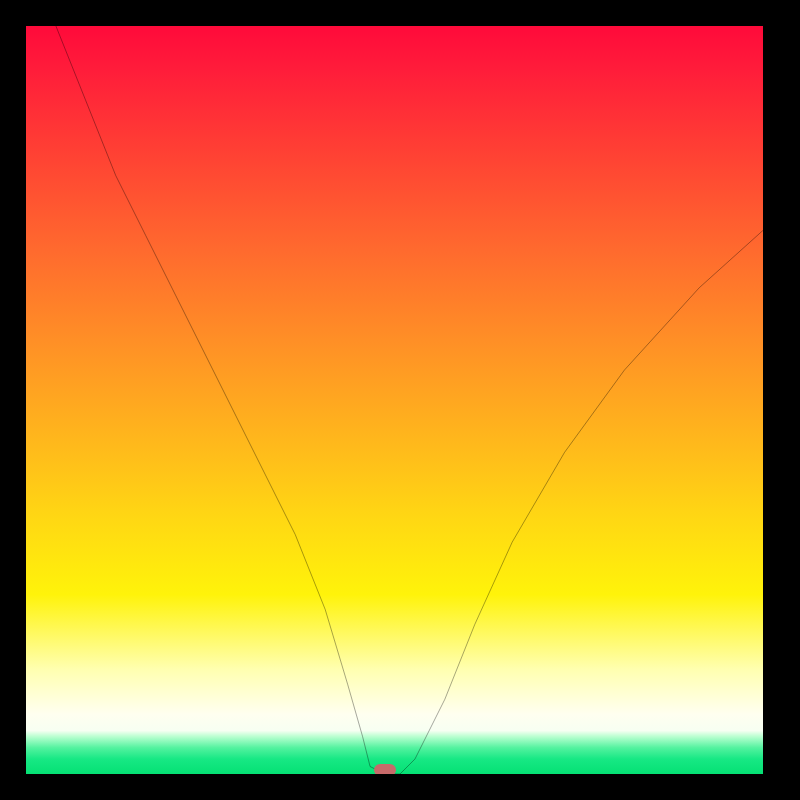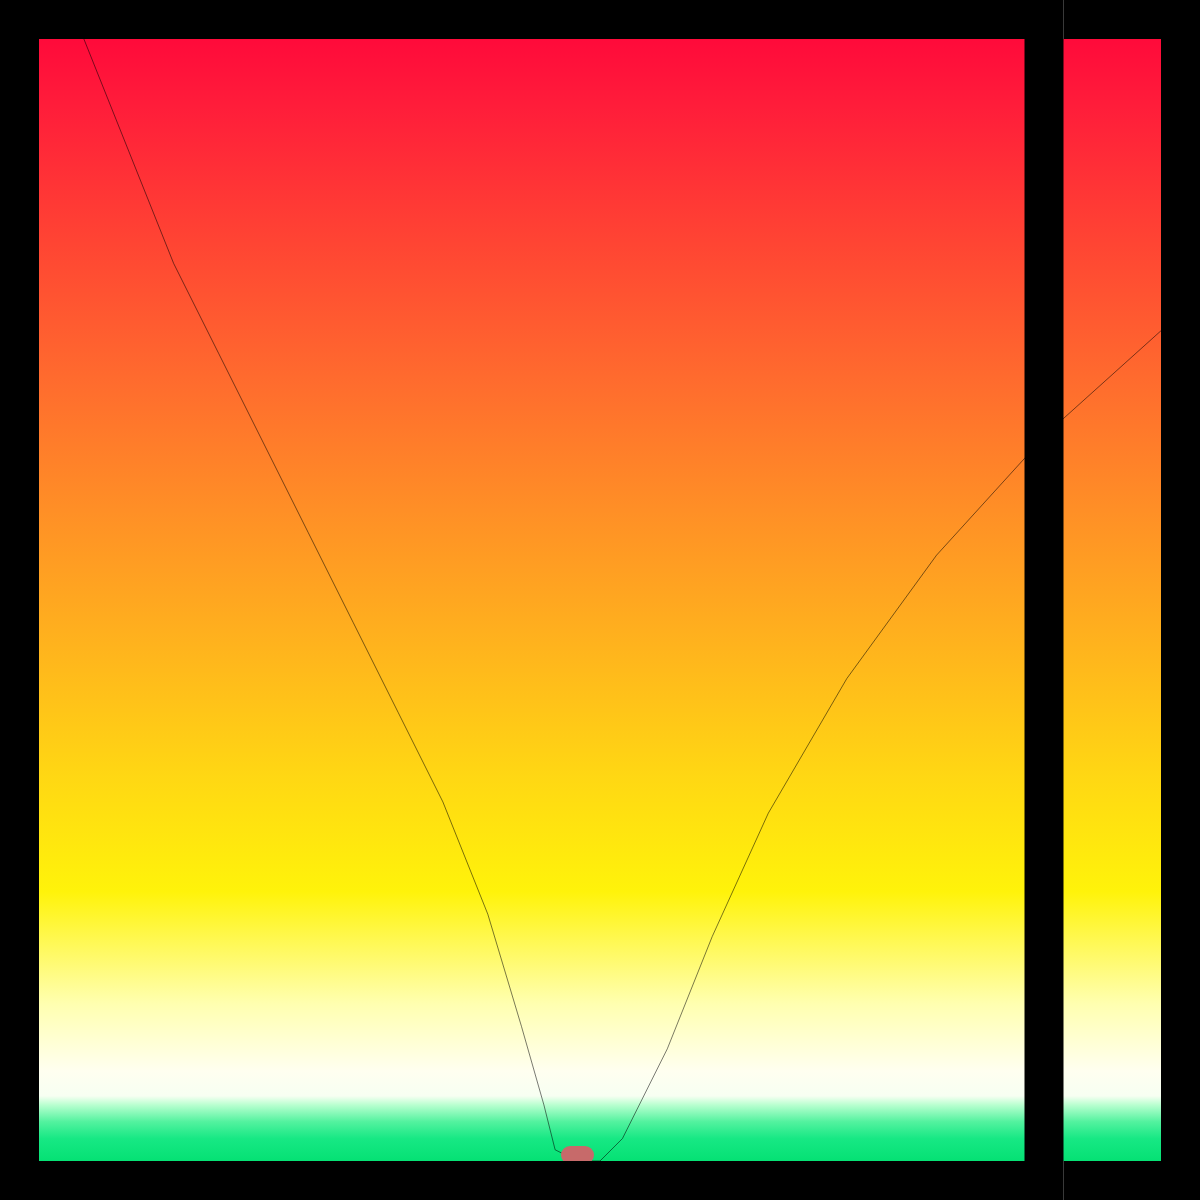--- a/index.html
+++ b/index.html
@@ -6,23 +6,23 @@
     margin: 0;
     padding: 0;
     width: 800px;
     height: 800px;
     overflow: hidden;
     background: #000;
     font-family: Arial, Helvetica, sans-serif;
   }
   .stage {
     position: relative;
-    width: 709px;
+    width: 789px;
     height: 800px;
-    background: #e5e5e5;
+    background: #86efac;
   }
   .frame {
     position: absolute;
     inset: 0;
     border: 26px solid #000;
     box-sizing: border-box;
     pointer-events: none;
   }
   .plot {
     position: absolute;

